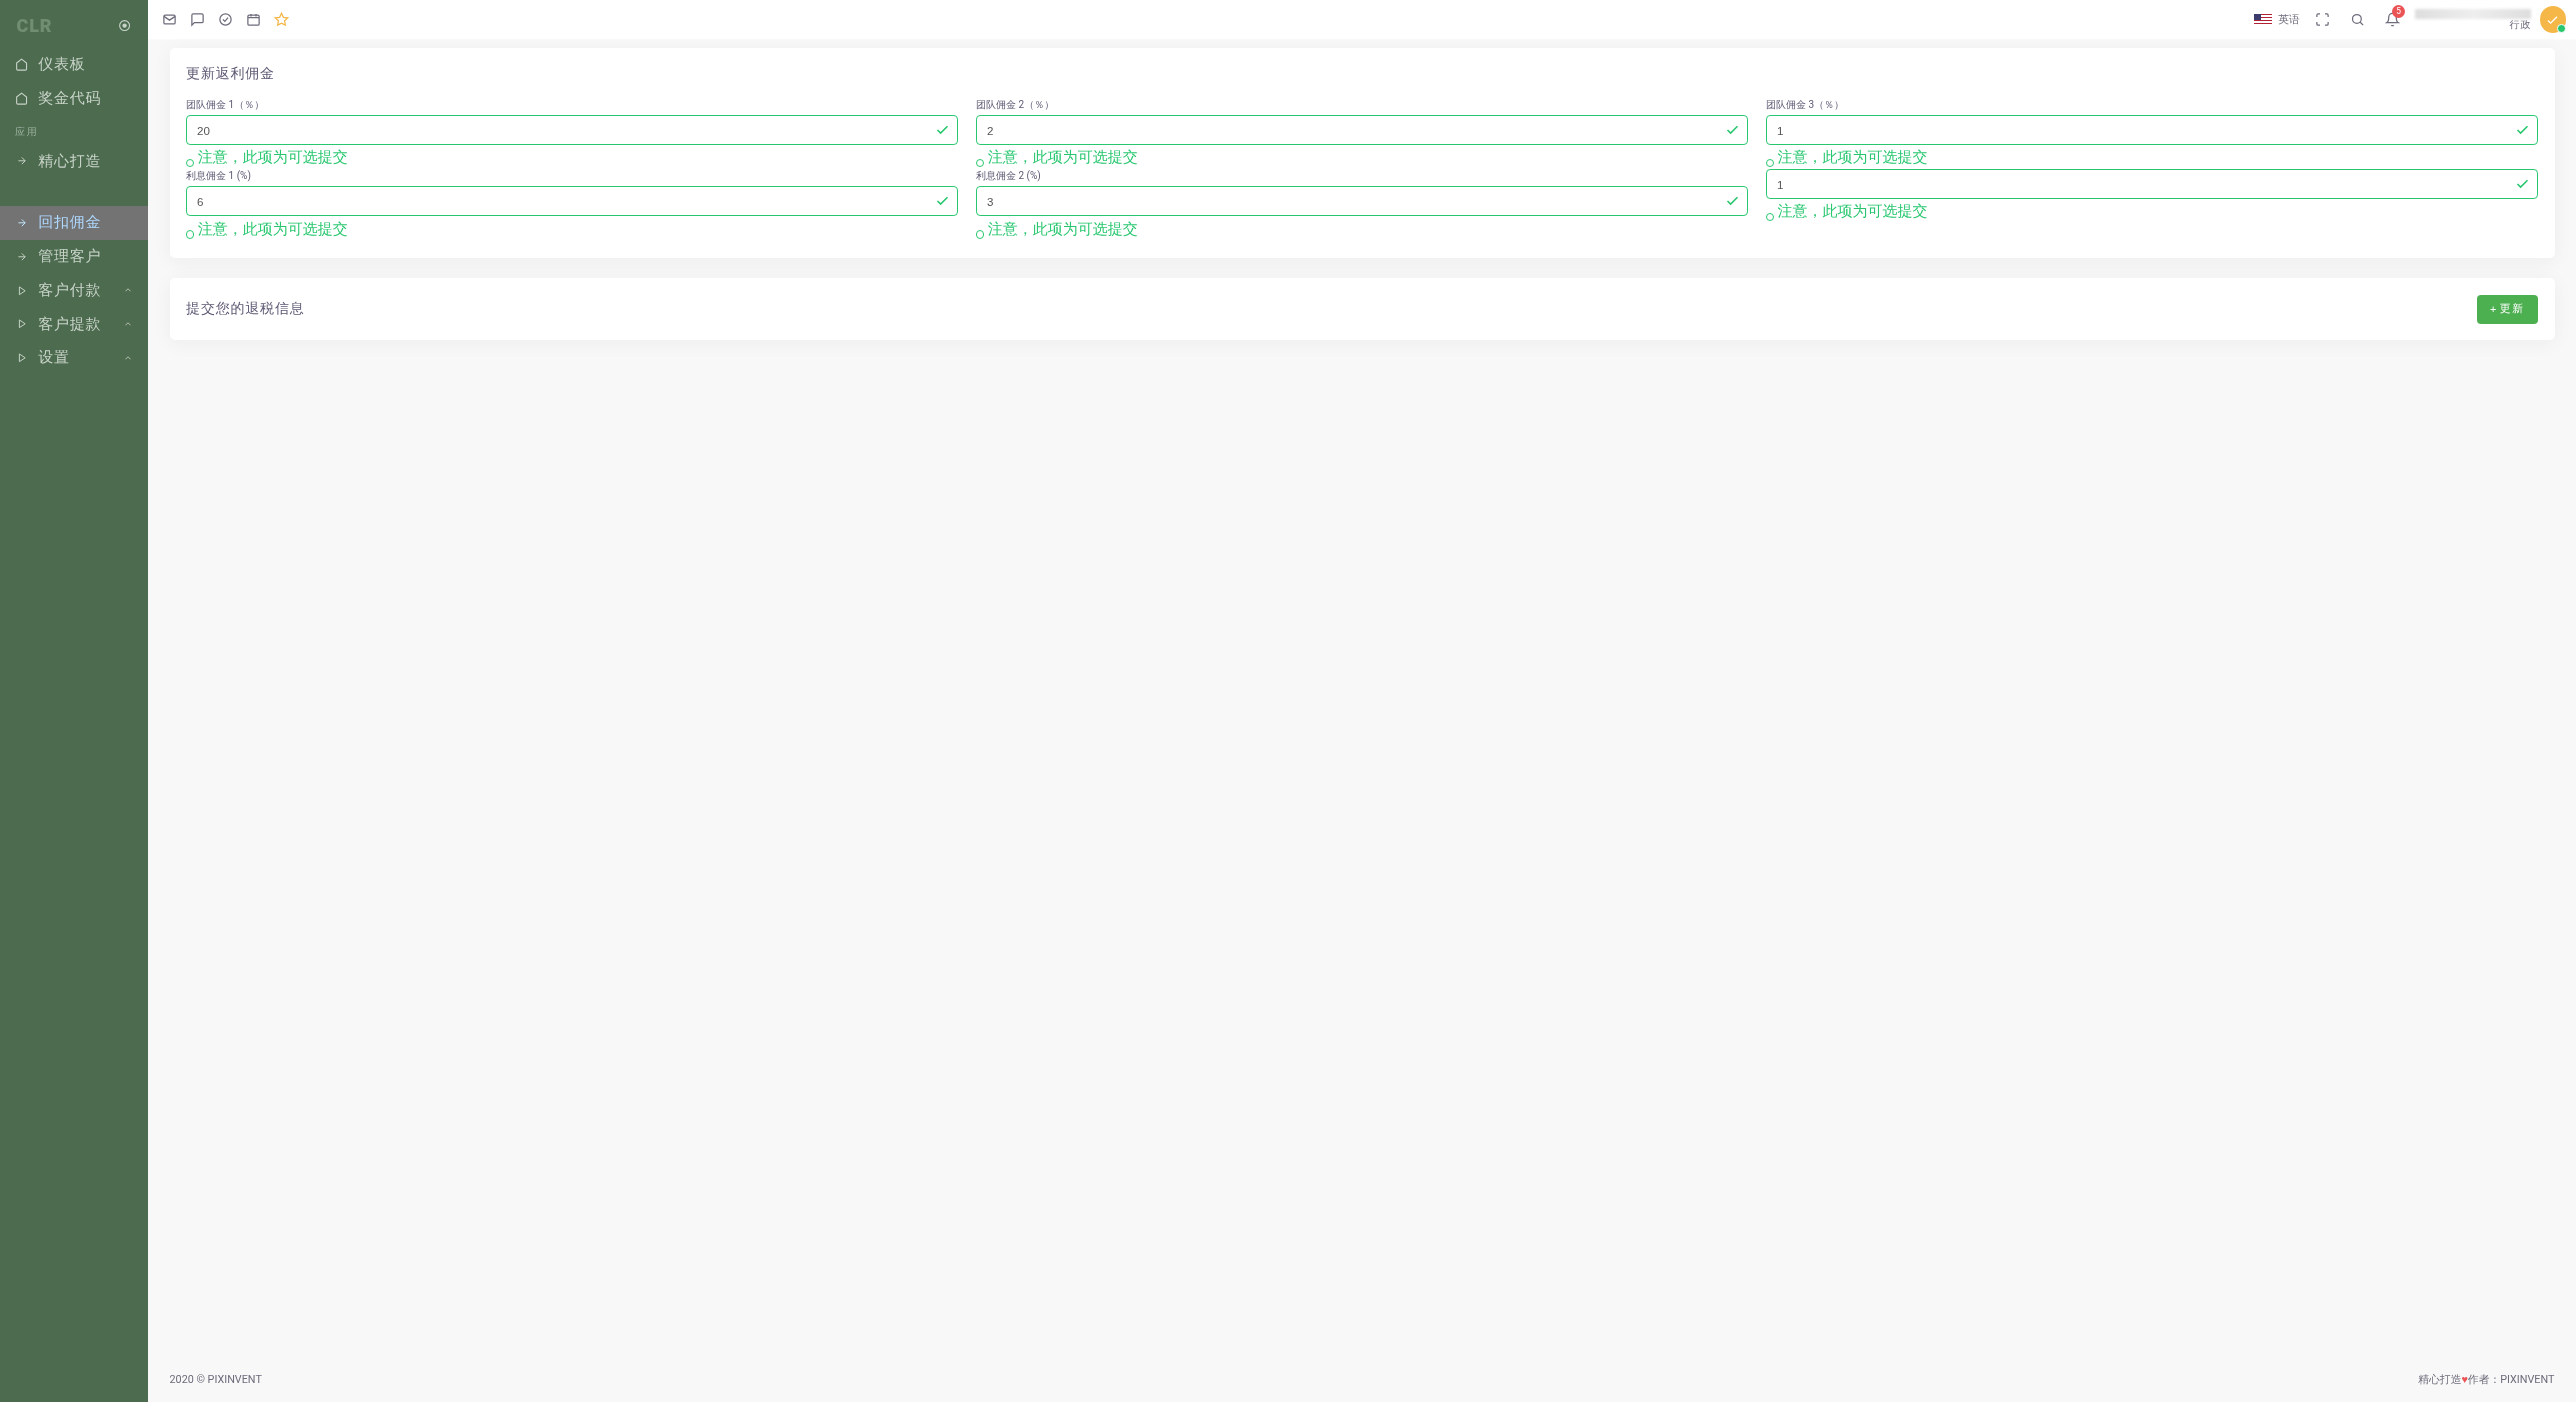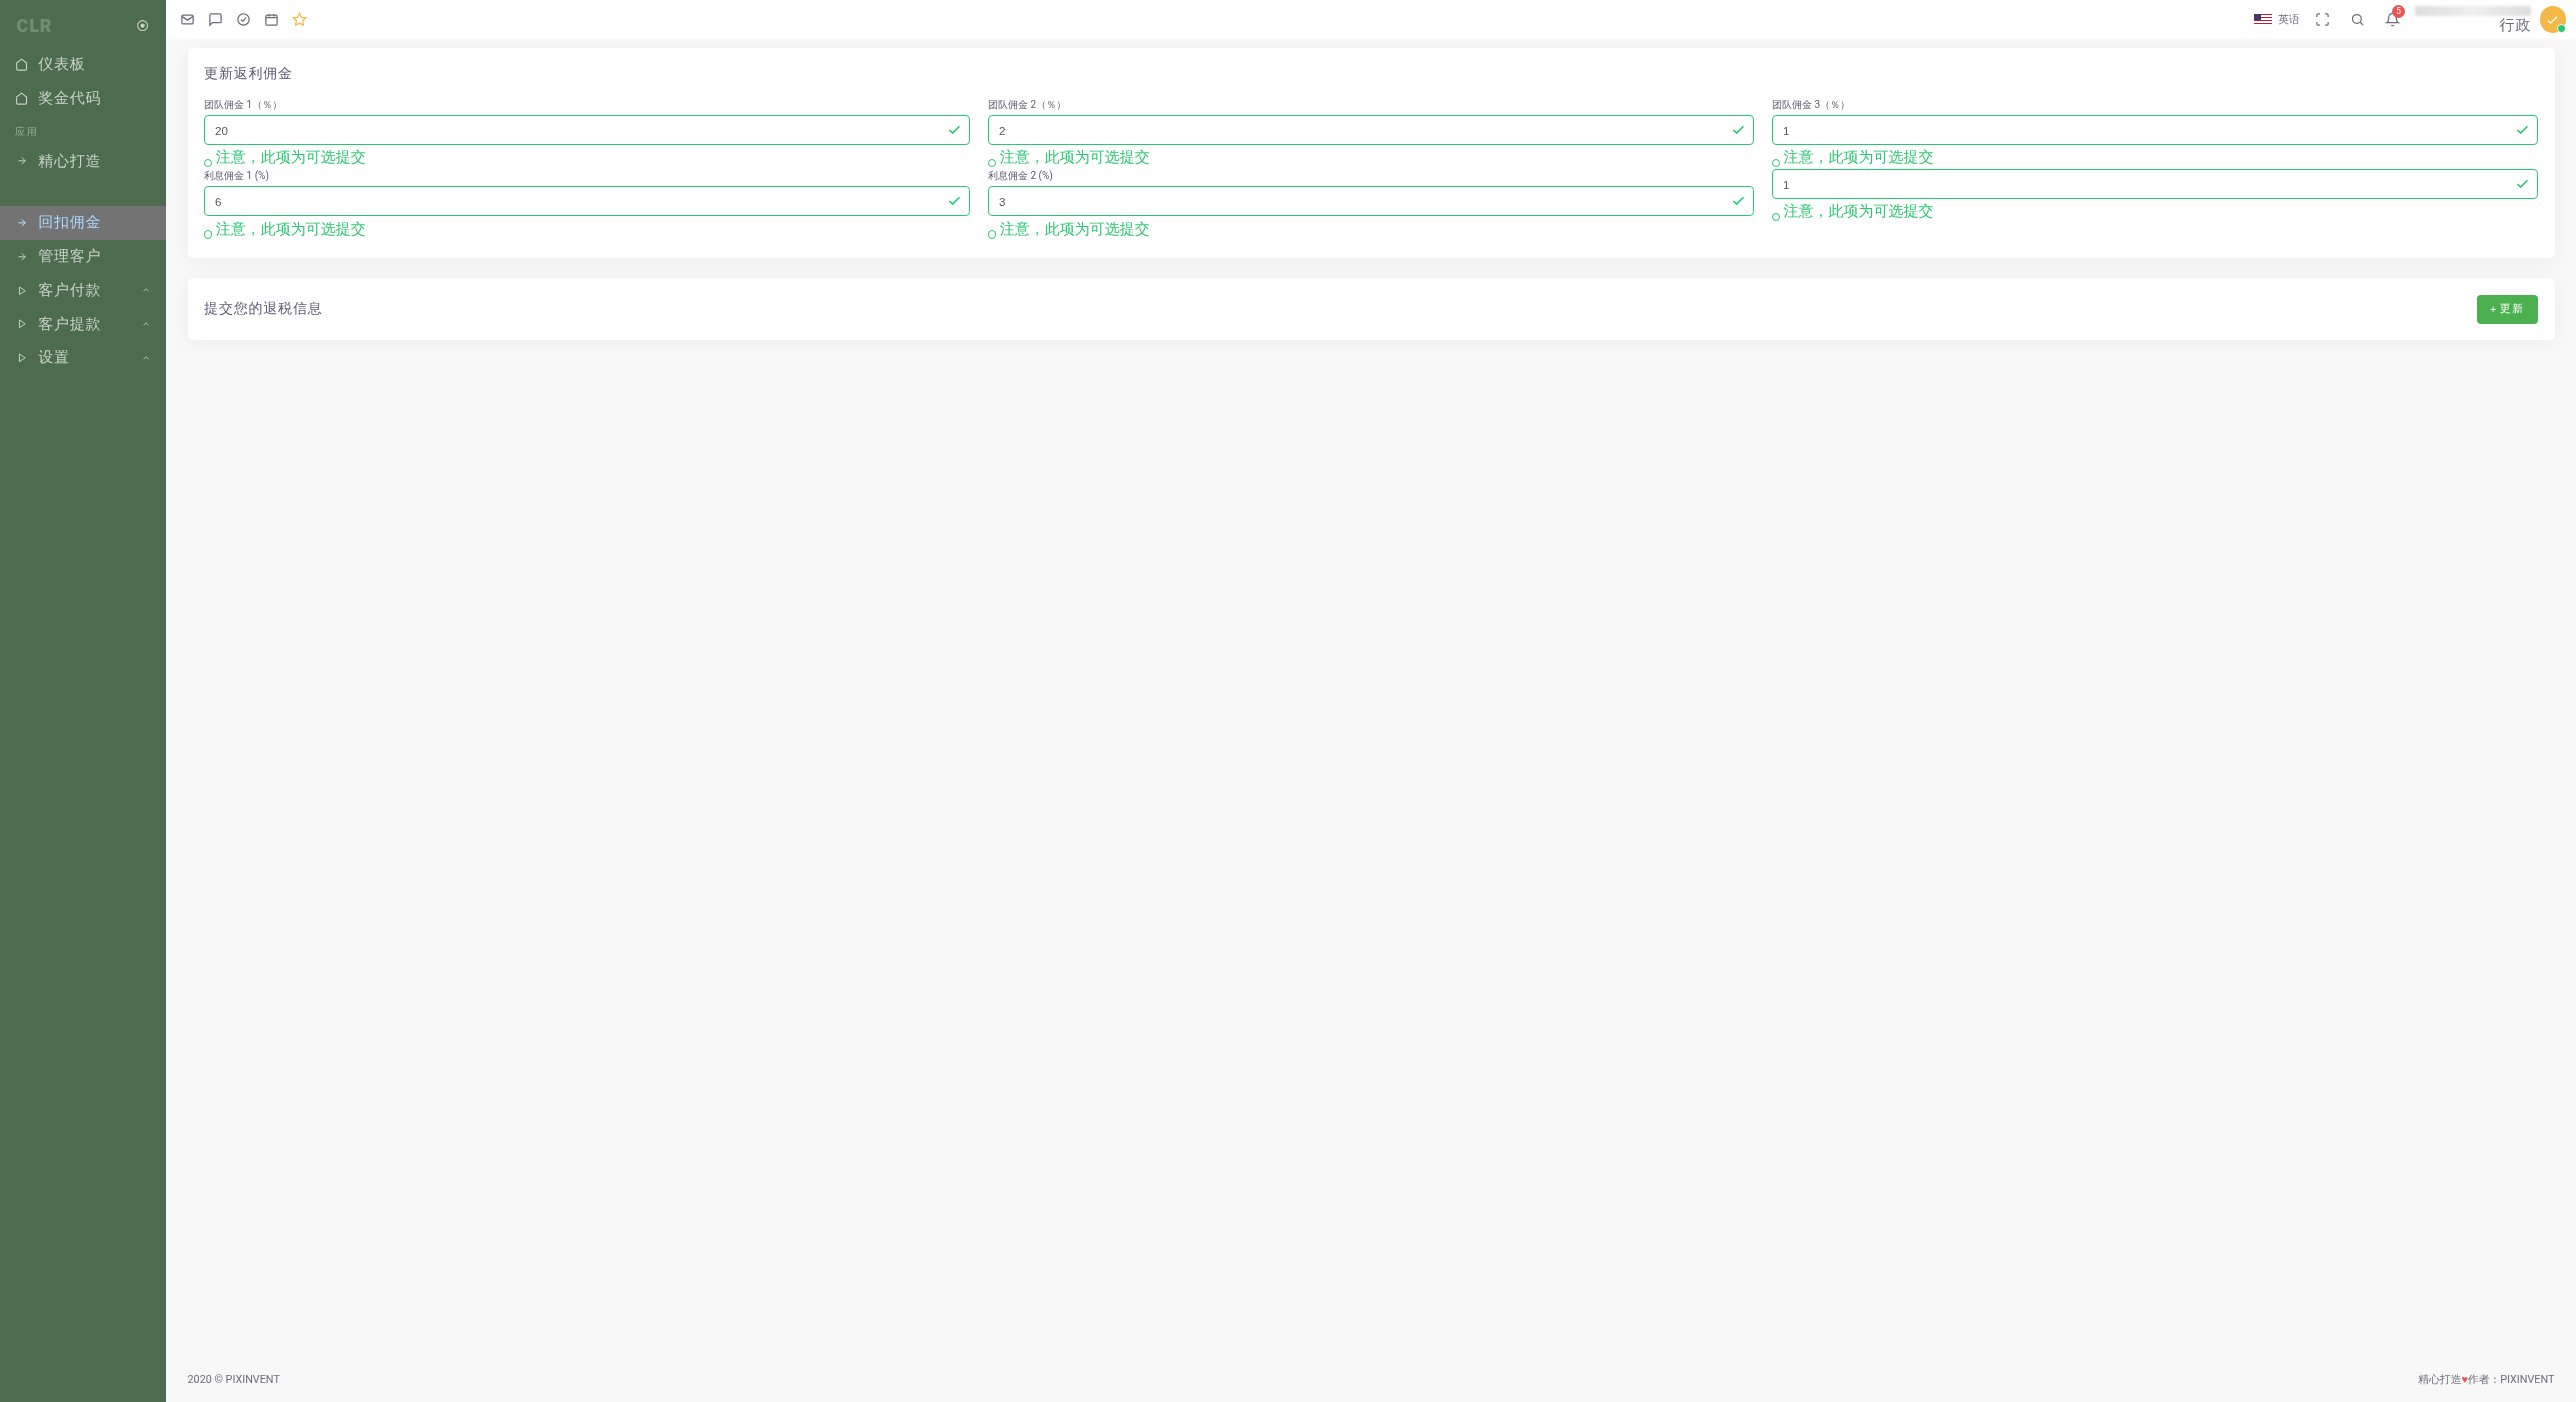--- a/index.html
+++ b/index.html
@@ -11,21 +11,21 @@
       font-family: -apple-system, BlinkMacSystemFont, "Segoe UI", Roboto, "Helvetica Neue", Arial, sans-serif;
       background: #f5f7fa;
       color: #6e6b7b;
       font-size: 11.6px;
     }
     .app {
       display: flex;
       min-height: 100vh;
     }
     .sidebar {
-      width: 166px;
+      width: 148px;
       background: #4c6b4f;
       color: #c9d4c9;
       flex-shrink: 0;
       position: relative;
     }
     .sidebar-header {
       display: flex;
       align-items: center;
       justify-content: space-between;
       padding: 15px 16.6px 11.6px 16.6px;
@@ -185,21 +185,21 @@
     }
     .user-name {
       color: #d0d0d0;
       font-size: 10px;
       filter: blur(1.7px);
       width: 116px;
       height: 10px;
       background: linear-gradient(90deg, #ddd 0%, #eee 50%, #ddd 100%);
     }
     .user-role {
-      font-size: 15px;
+      font-size: 10px;
       color: #6e6b7b;
       letter-spacing: 0.8px;
     }
     .avatar {
       width: 26.5px;
       height: 26.5px;
       border-radius: 50%;
       background: #f6b749;
       display: flex;
       align-items: center;

